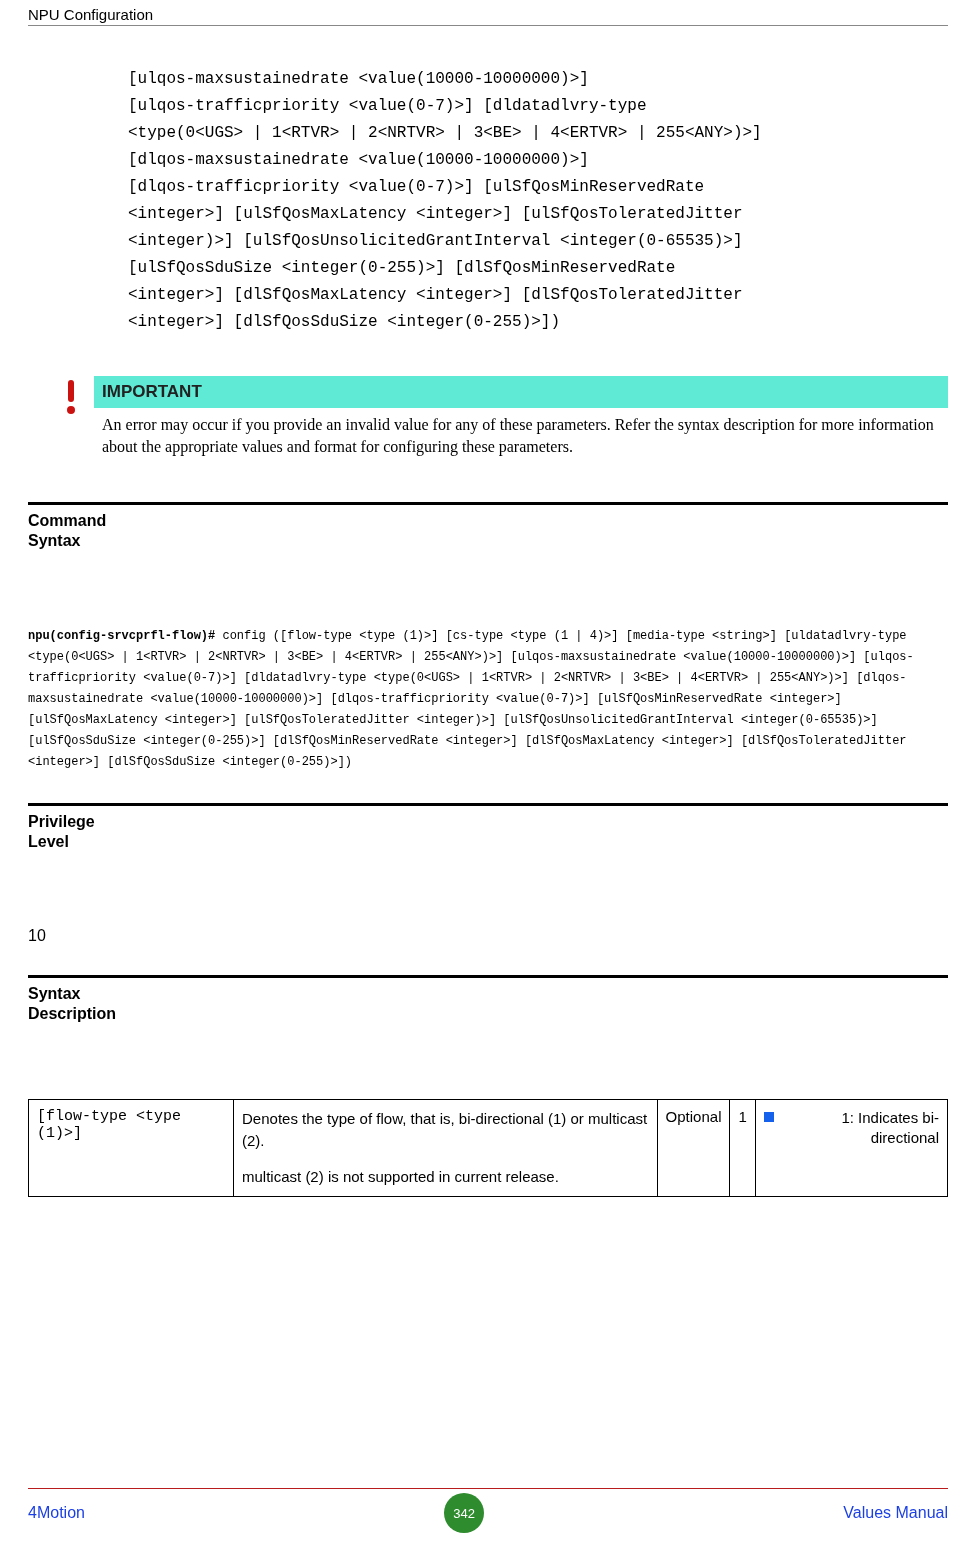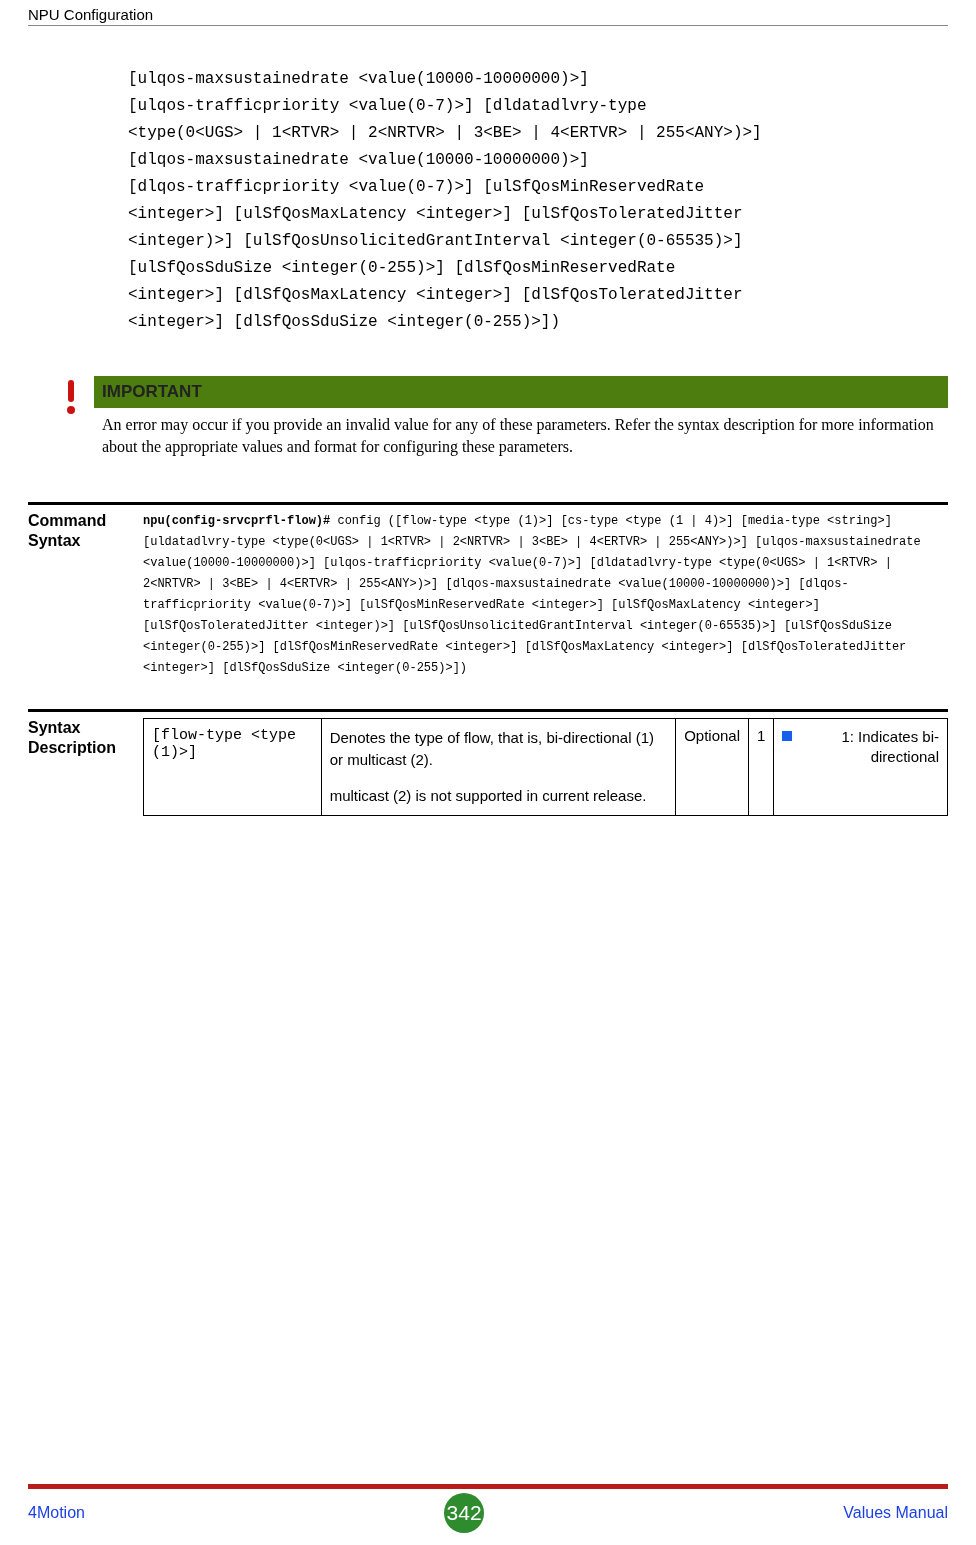--- a/index.html
+++ b/index.html
@@ -40,21 +40,21 @@
   .important-box {
     margin-left: 20px;
     margin-right: 0px;
     margin-bottom: 38px;
   }
   .important-box table {
     border-collapse: collapse;
     width: 100%;
   }
   .important-heading-row td {
-    background: #4d7c0f;
+    background: #5eead4;
   }
   .important-heading {
     font-weight: bold;
     font-size: 17px;
     padding: 6px 8px;
     color: #222;
   }
   .important-body {
     font-size: 16px;
     line-height: 22px;
@@ -91,20 +91,21 @@
     background: #c11;
     border-radius: 50%;
   }
 
   .section {
     display: flex;
     margin-bottom: 30px;
     border-top: 3px solid #000;
     padding-top: 6px;
     margin-left: 0;
+    flex-direction: column;
   }
   .section .label-col {
     width: 115px;
     font-weight: bold;
     font-size: 16px;
     line-height: 20px;
     flex: 0 0 115px;
     padding-right: 4px;
   }
   .section .content-col {
@@ -148,35 +149,35 @@
     border: 2px solid #1661ec;
     background: #1661ec;
     margin-top: 4px;
     flex: 0 0 10px;
   }
 
   .footer {
     position: absolute;
     left: 28px; right: 28px;
     bottom: 12px;
-    border-top: 5px solid #b91c1c;
+    border-top: 1px solid #b91c1c;
     display: flex;
     justify-content: space-between;
     align-items: center;
     font-size: 16px;
     padding-top: 4px;
     color: #1a3fe6;
   }
   .footer .page-num {
     color: #fff;
     background: #2e8b2e;
     border-radius: 50%;
     width: 40px; height: 40px;
     display: flex; align-items: center; justify-content: center;
-    font-size: 21px;
+    font-size: 13px;
   }
 </style>
 </head>
 <body>
 
 <div class="page">
 
   <div class="top-header">
     <span class="right">NPU Configuration</span>
   </div>
@@ -211,20 +212,27 @@
   </div>
 
   <div class="section cmd-syntax">
     <div class="label-col">
       <div>Command</div>
       <div>Syntax</div>
     </div>
     <div class="content-col"><span class="bold">npu(config-srvcprfl-flow)#</span><span> config ([flow-type &lt;type (1)&gt;] [cs-type &lt;type (1 | 4)&gt;] [media-type &lt;string&gt;] [uldatadlvry-type &lt;type(0&lt;UGS&gt; | 1&lt;RTVR&gt; | 2&lt;NRTVR&gt; | 3&lt;BE&gt; | 4&lt;ERTVR&gt; | 255&lt;ANY&gt;)&gt;] [ulqos-maxsustainedrate &lt;value(10000-10000000)&gt;] [ulqos-trafficpriority &lt;value(0-7)&gt;] [dldatadlvry-type &lt;type(0&lt;UGS&gt; | 1&lt;RTVR&gt; | 2&lt;NRTVR&gt; | 3&lt;BE&gt; | 4&lt;ERTVR&gt; | 255&lt;ANY&gt;)&gt;] [dlqos-maxsustainedrate &lt;value(10000-10000000)&gt;] [dlqos-trafficpriority &lt;value(0-7)&gt;] [ulSfQosMinReservedRate &lt;integer&gt;] [ulSfQosMaxLatency &lt;integer&gt;] [ulSfQosToleratedJitter &lt;integer)&gt;] [ulSfQosUnsolicitedGrantInterval &lt;integer(0-65535)&gt;] [ulSfQosSduSize &lt;integer(0-255)&gt;] [dlSfQosMinReservedRate &lt;integer&gt;] [dlSfQosMaxLatency &lt;integer&gt;] [dlSfQosToleratedJitter &lt;integer&gt;] [dlSfQosSduSize &lt;integer(0-255)&gt;])</span></div>
   </div>
 
+  <div class="section">
+    <div class="label-col">
+      <div>Privilege</div>
+      <div>Level</div>
+    </div>
+    <div class="content-col">10</div>
+  </div>
 
   <div class="section">
     <div class="label-col">
       <div>Syntax</div>
       <div>Description</div>
     </div>
     <div class="content-col">
       <table class="param-table">
         <tbody>
         <tr>

